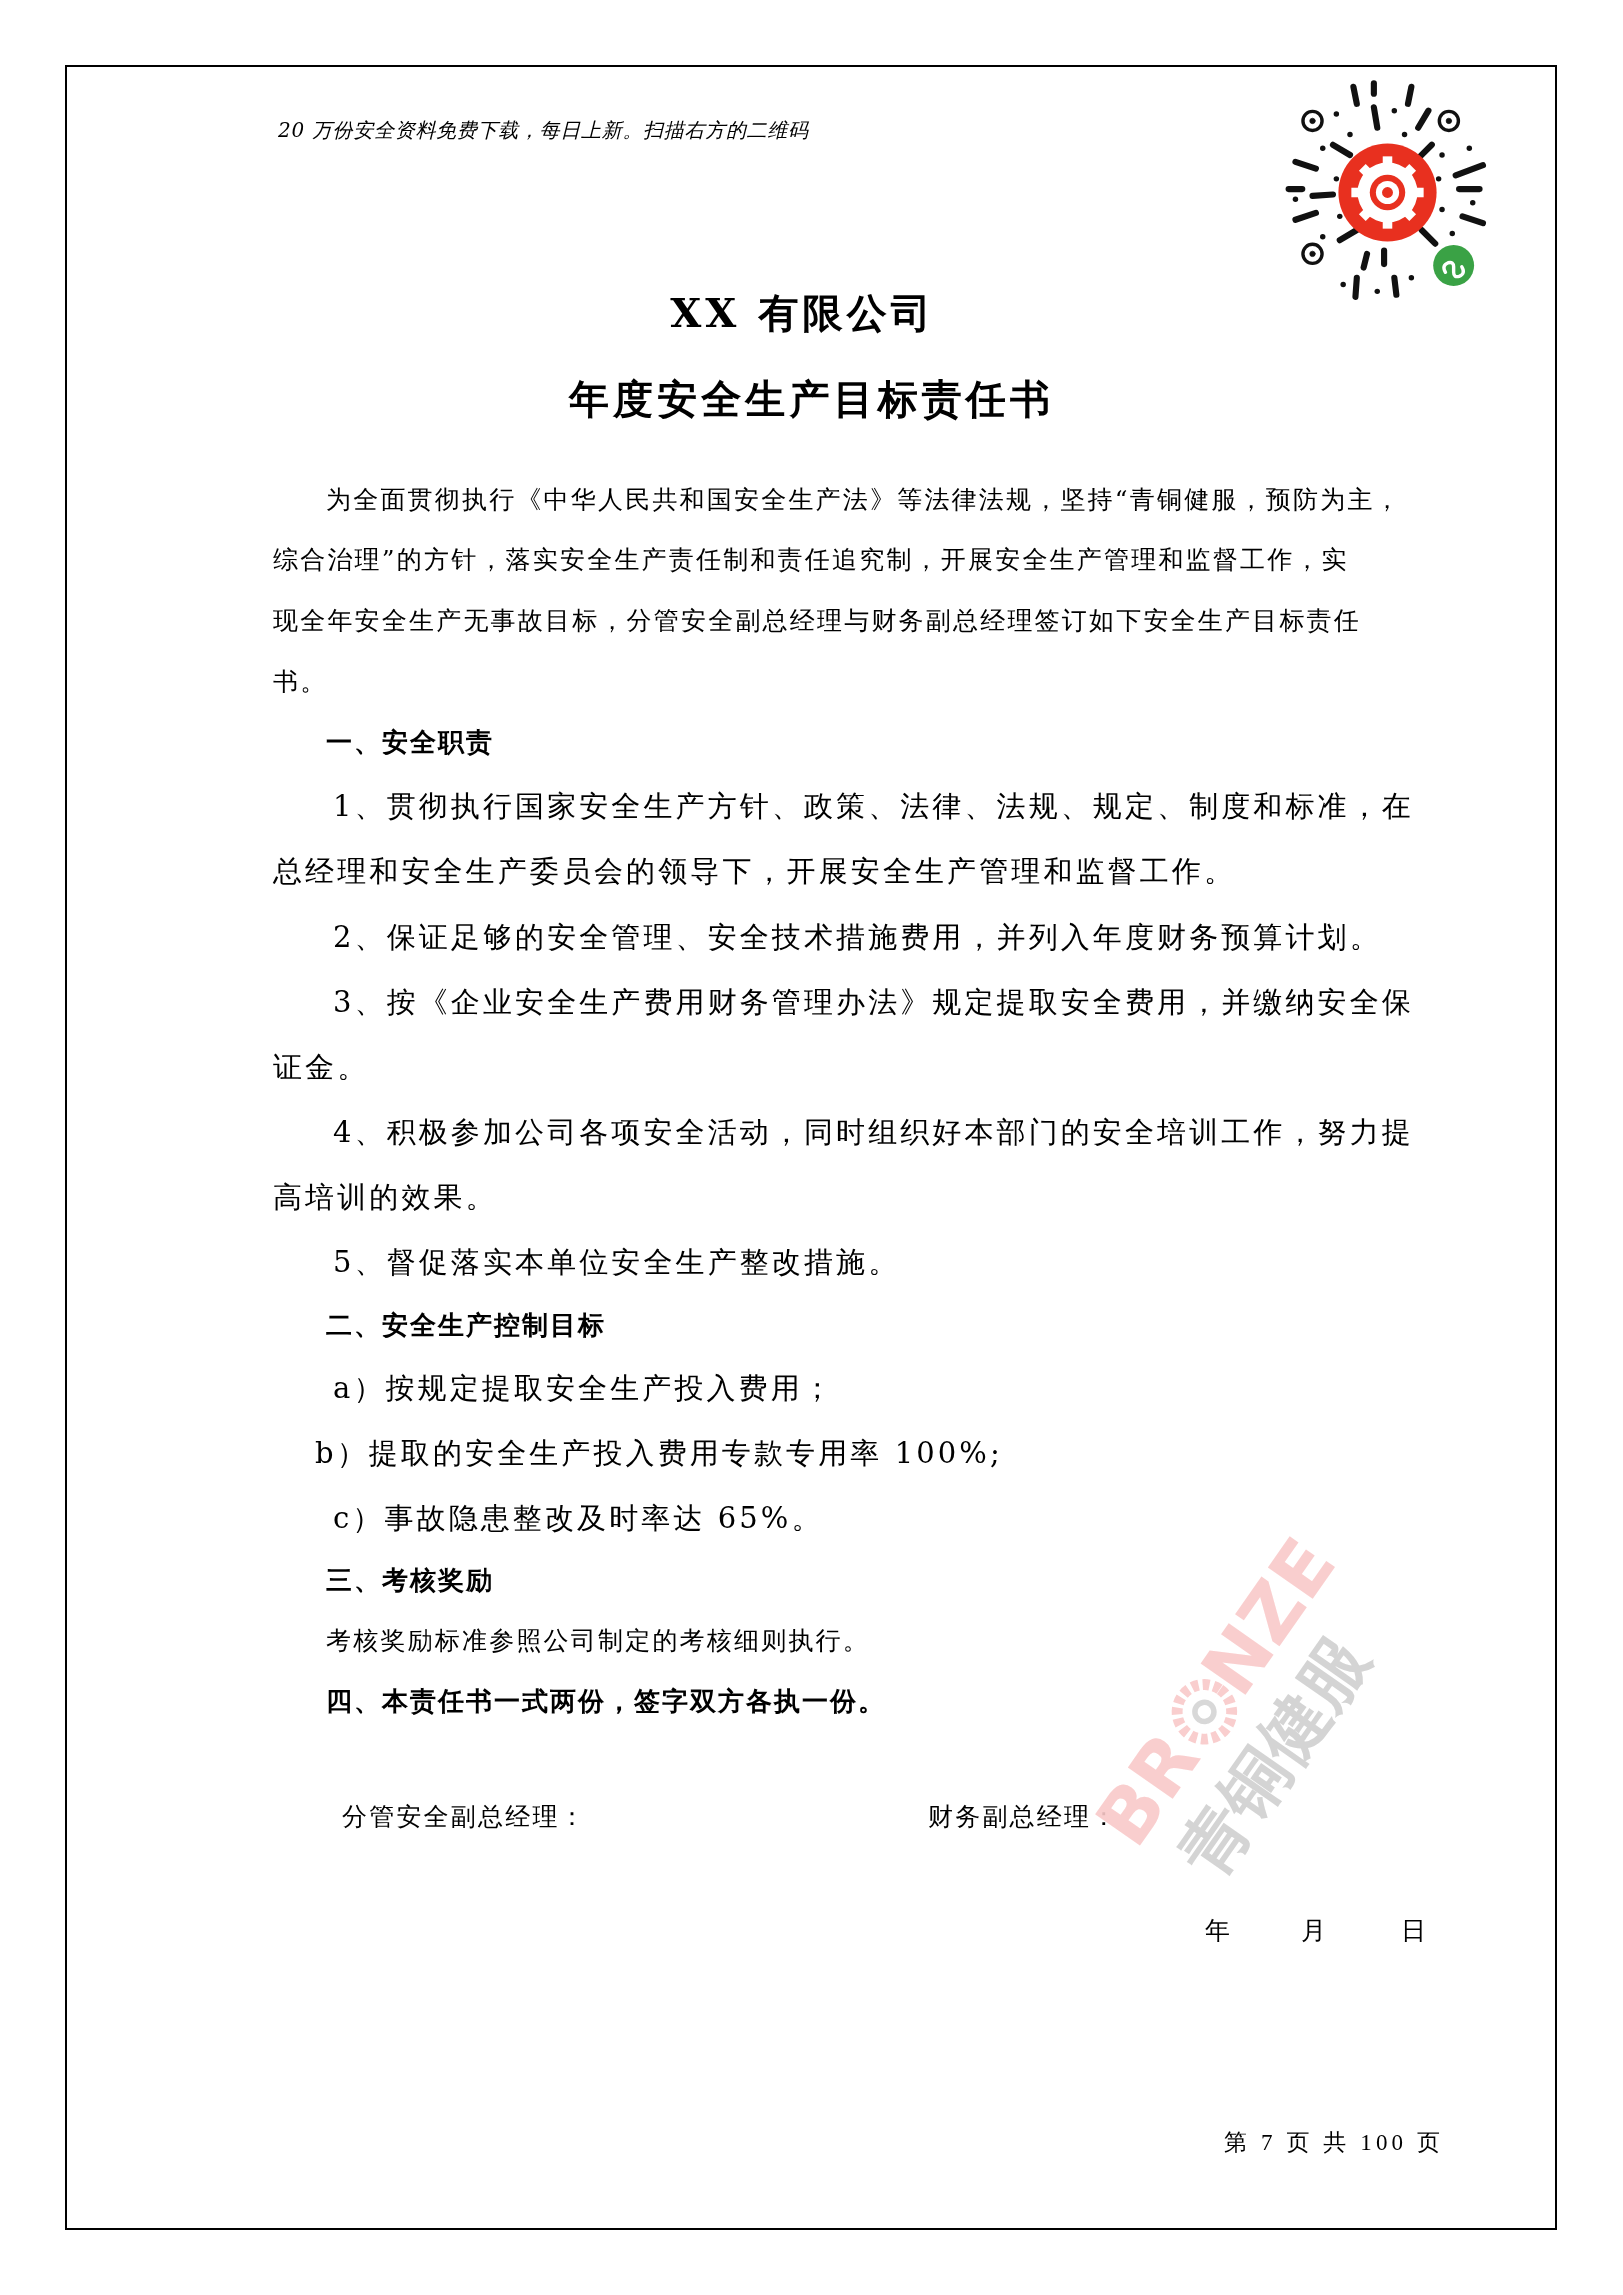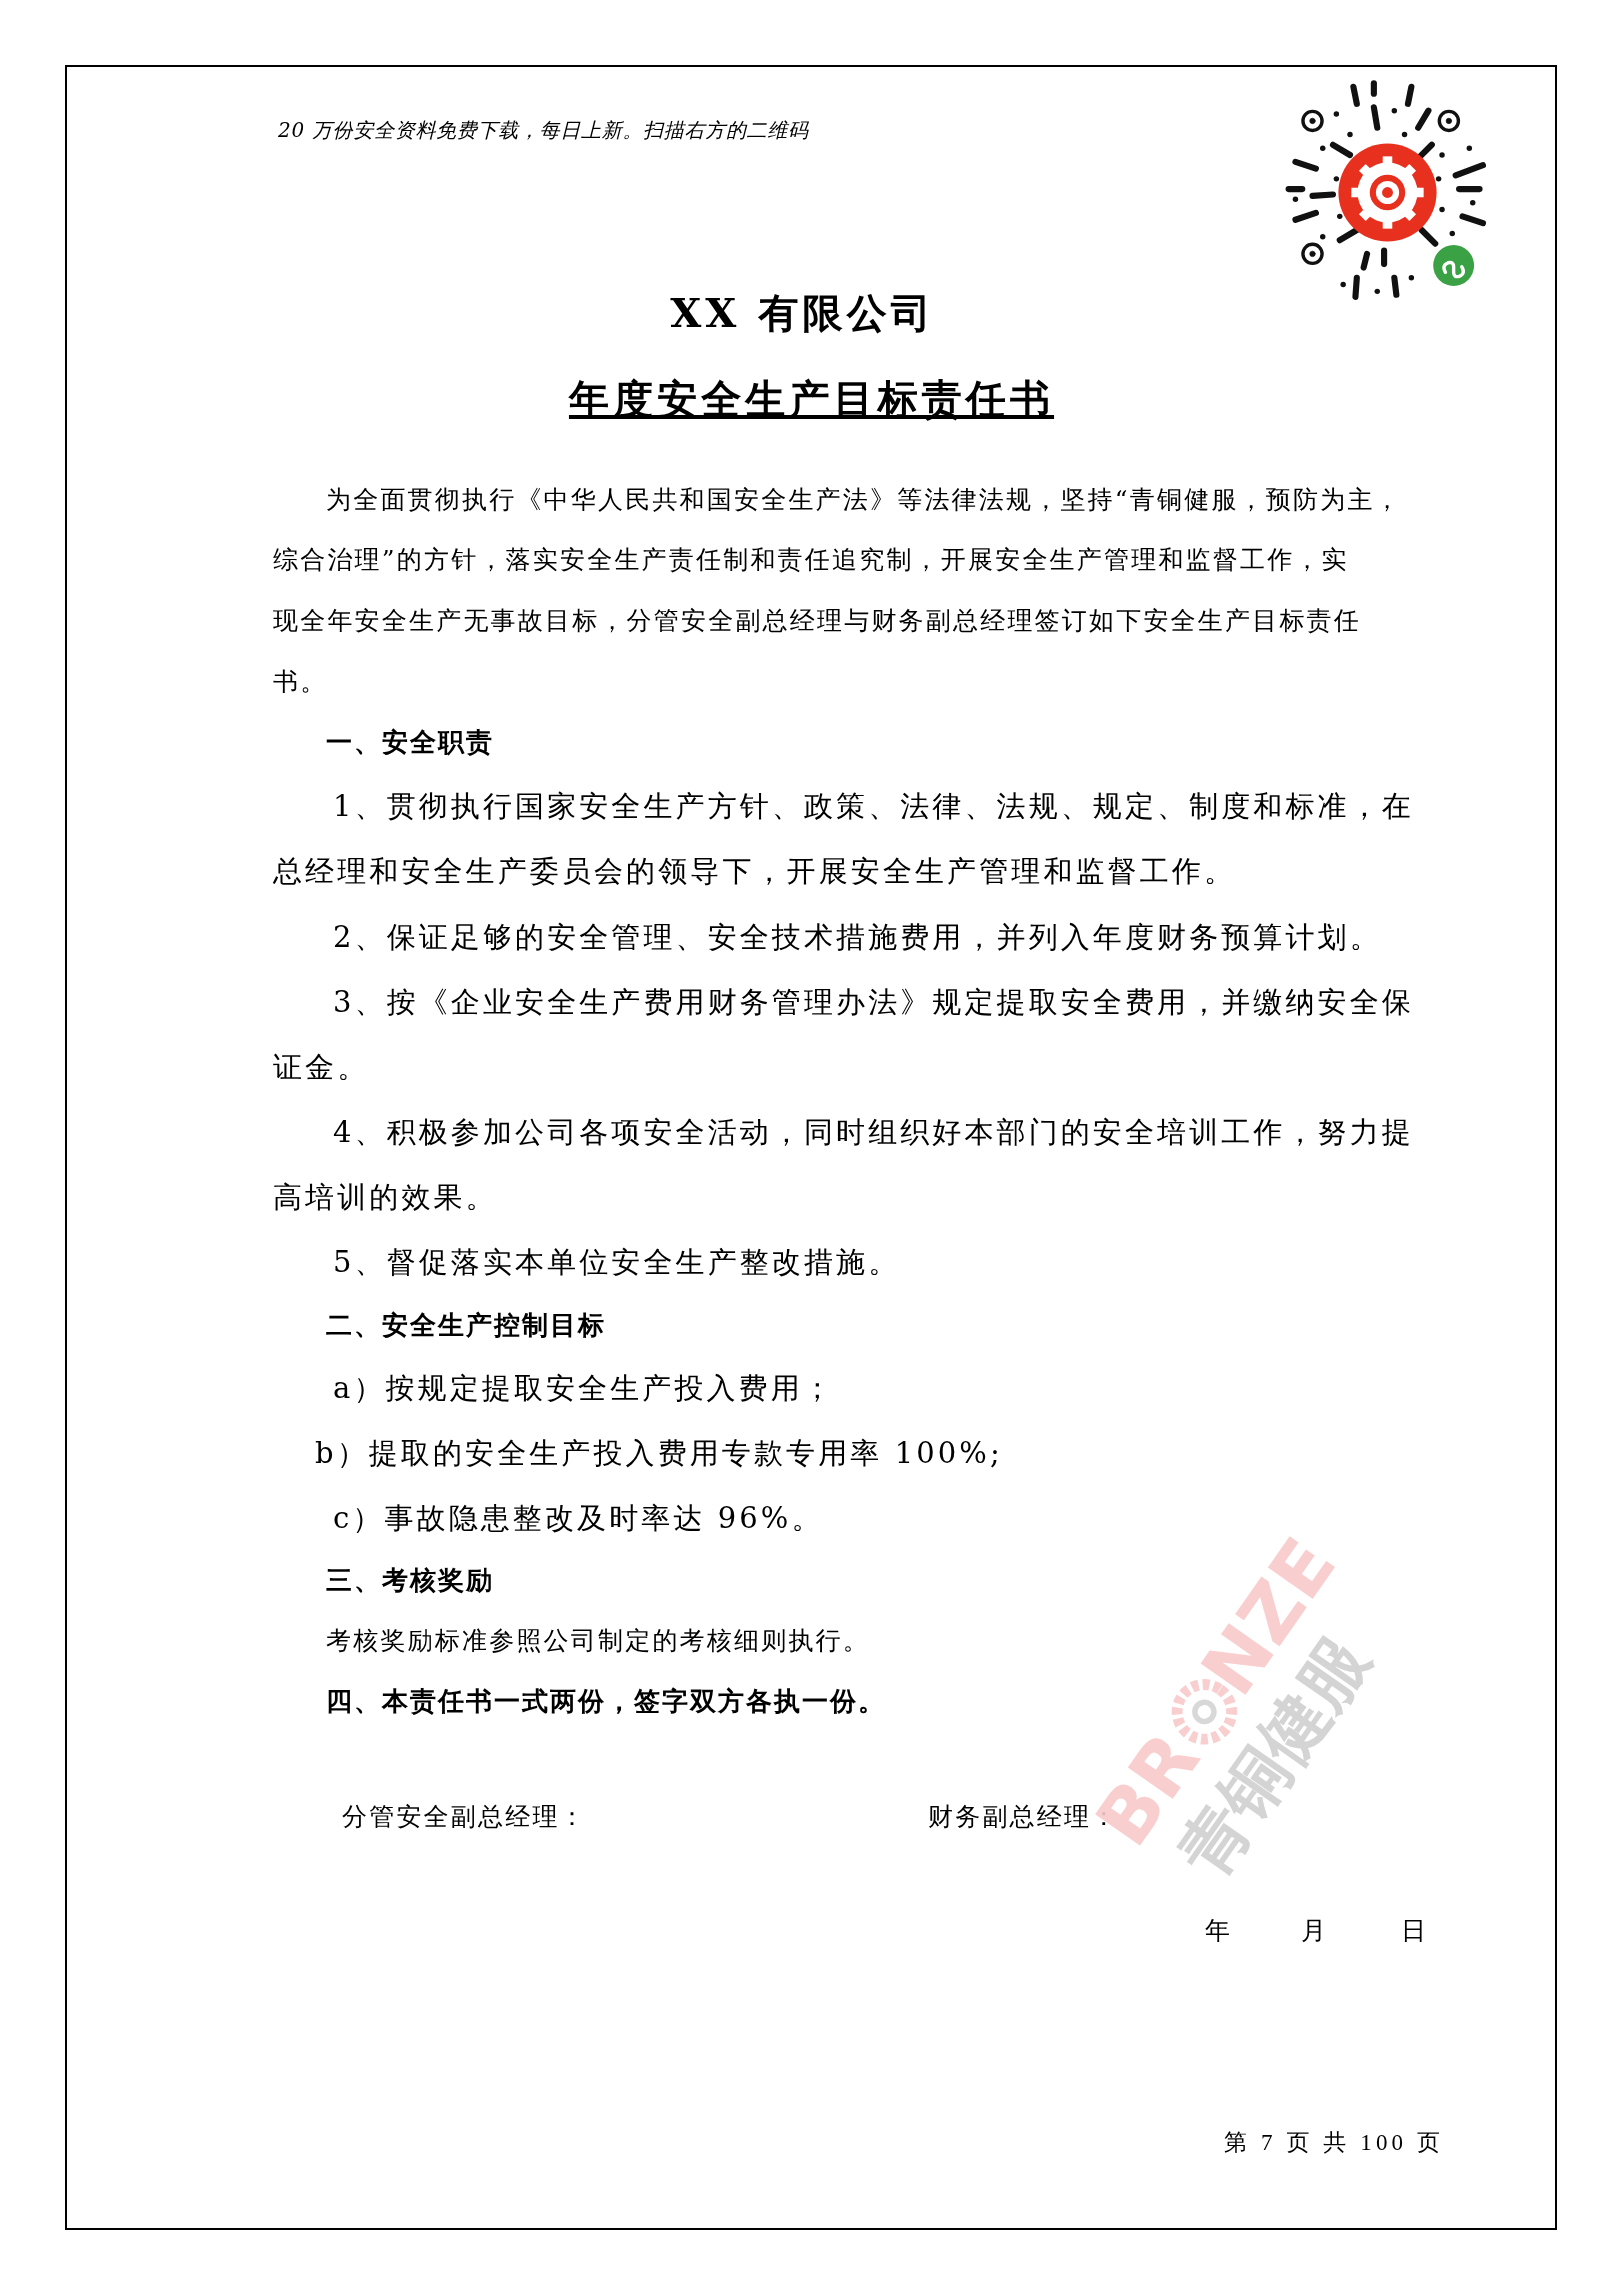--- a/index.html
+++ b/index.html
@@ -6,21 +6,21 @@
   body { width: 1623px; height: 2295px; position: relative; overflow: hidden;
          font-family: "DejaVu Serif", "Liberation Serif", serif; color: #000; }
   .frame { position: absolute; left: 65px; top: 65px; width: 1488px; height: 2161px;
            border: 2px solid #000; box-sizing: content-box; }
   .abs { position: absolute; white-space: nowrap; }
   .banner { left: 278px; top: 117px; font-size: 20px; letter-spacing: 0.7px; font-style: italic; }
   .qr { position: absolute; left: 1275px; top: 80px; width: 225px; height: 225px; }
   .title1 { left: 0; width: 1605px; text-align: center; top: 286px; font-size: 40px;
             font-weight: bold; letter-spacing: 4.1px; }
   .title2 { left: 0; width: 1623px; text-align: center; top: 372px; font-size: 40px;
-            font-weight: bold; letter-spacing: 4.1px; text-decoration: underline; }
+            font-weight: bold; letter-spacing: 4.1px; }
   .p-small { font-size: 25px; letter-spacing: 2.2px; }
   .p-big { font-size: 29px; letter-spacing: 3.1px; }
   .head { font-size: 26px; font-weight: bold; letter-spacing: 2px; }
   .watermark { position: absolute; left: 1050px; top: 1534px; width: 382px; height: 382px;
                opacity: 0.9; pointer-events: none; }
   .footer { font-family: "Liberation Serif", serif; font-size: 23px; letter-spacing: 4.1px; }
 </style>
 </head>
 <body>
 
@@ -116,21 +116,21 @@
 <div class="abs p-big" style="left:333px; top:918px;">2、保证足够的安全管理、安全技术措施费用，并列入年度财务预算计划。</div>
 <div class="abs p-big" style="left:333px; top:983px;">3、按《企业安全生产费用财务管理办法》规定提取安全费用，并缴纳安全保</div>
 <div class="abs p-big" style="left:273px; top:1048px;">证金。</div>
 <div class="abs p-big" style="left:333px; top:1113px;">4、积极参加公司各项安全活动，同时组织好本部门的安全培训工作，努力提</div>
 <div class="abs p-big" style="left:273px; top:1178px;">高培训的效果。</div>
 <div class="abs p-big" style="left:333px; top:1243px;">5、督促落实本单位安全生产整改措施。</div>
 
 <div class="abs head" style="left:326px; top:1308px;">二、安全生产控制目标</div>
 <div class="abs p-big" style="left:333px; top:1369px;">a）按规定提取安全生产投入费用；</div>
 <div class="abs p-big" style="left:315px; top:1434px;">b）提取的安全生产投入费用专款专用率 100%;</div>
-<div class="abs p-big" style="left:333px; top:1499px;">c）事故隐患整改及时率达 96%。</div>
+<div class="abs p-big" style="left:333px; top:1499px;">c）事故隐患整改及时率达 65%。</div>
 
 <div class="abs head" style="left:326px; top:1563px;">三、考核奖励</div>
 <div class="abs p-small" style="left:326px; top:1624px;">考核奖励标准参照公司制定的考核细则执行。</div>
 <div class="abs head" style="left:326px; top:1684px;">四、本责任书一式两份，签字双方各执一份。</div>
 
 <div class="abs p-small" style="left:342px; top:1800px;">分管安全副总经理：</div>
 <div class="abs p-small" style="left:928px; top:1800px;">财务副总经理：</div>
 
 <div class="abs p-small" style="left:1205px; top:1914px;">年</div>
 <div class="abs p-small" style="left:1301px; top:1914px;">月</div>

